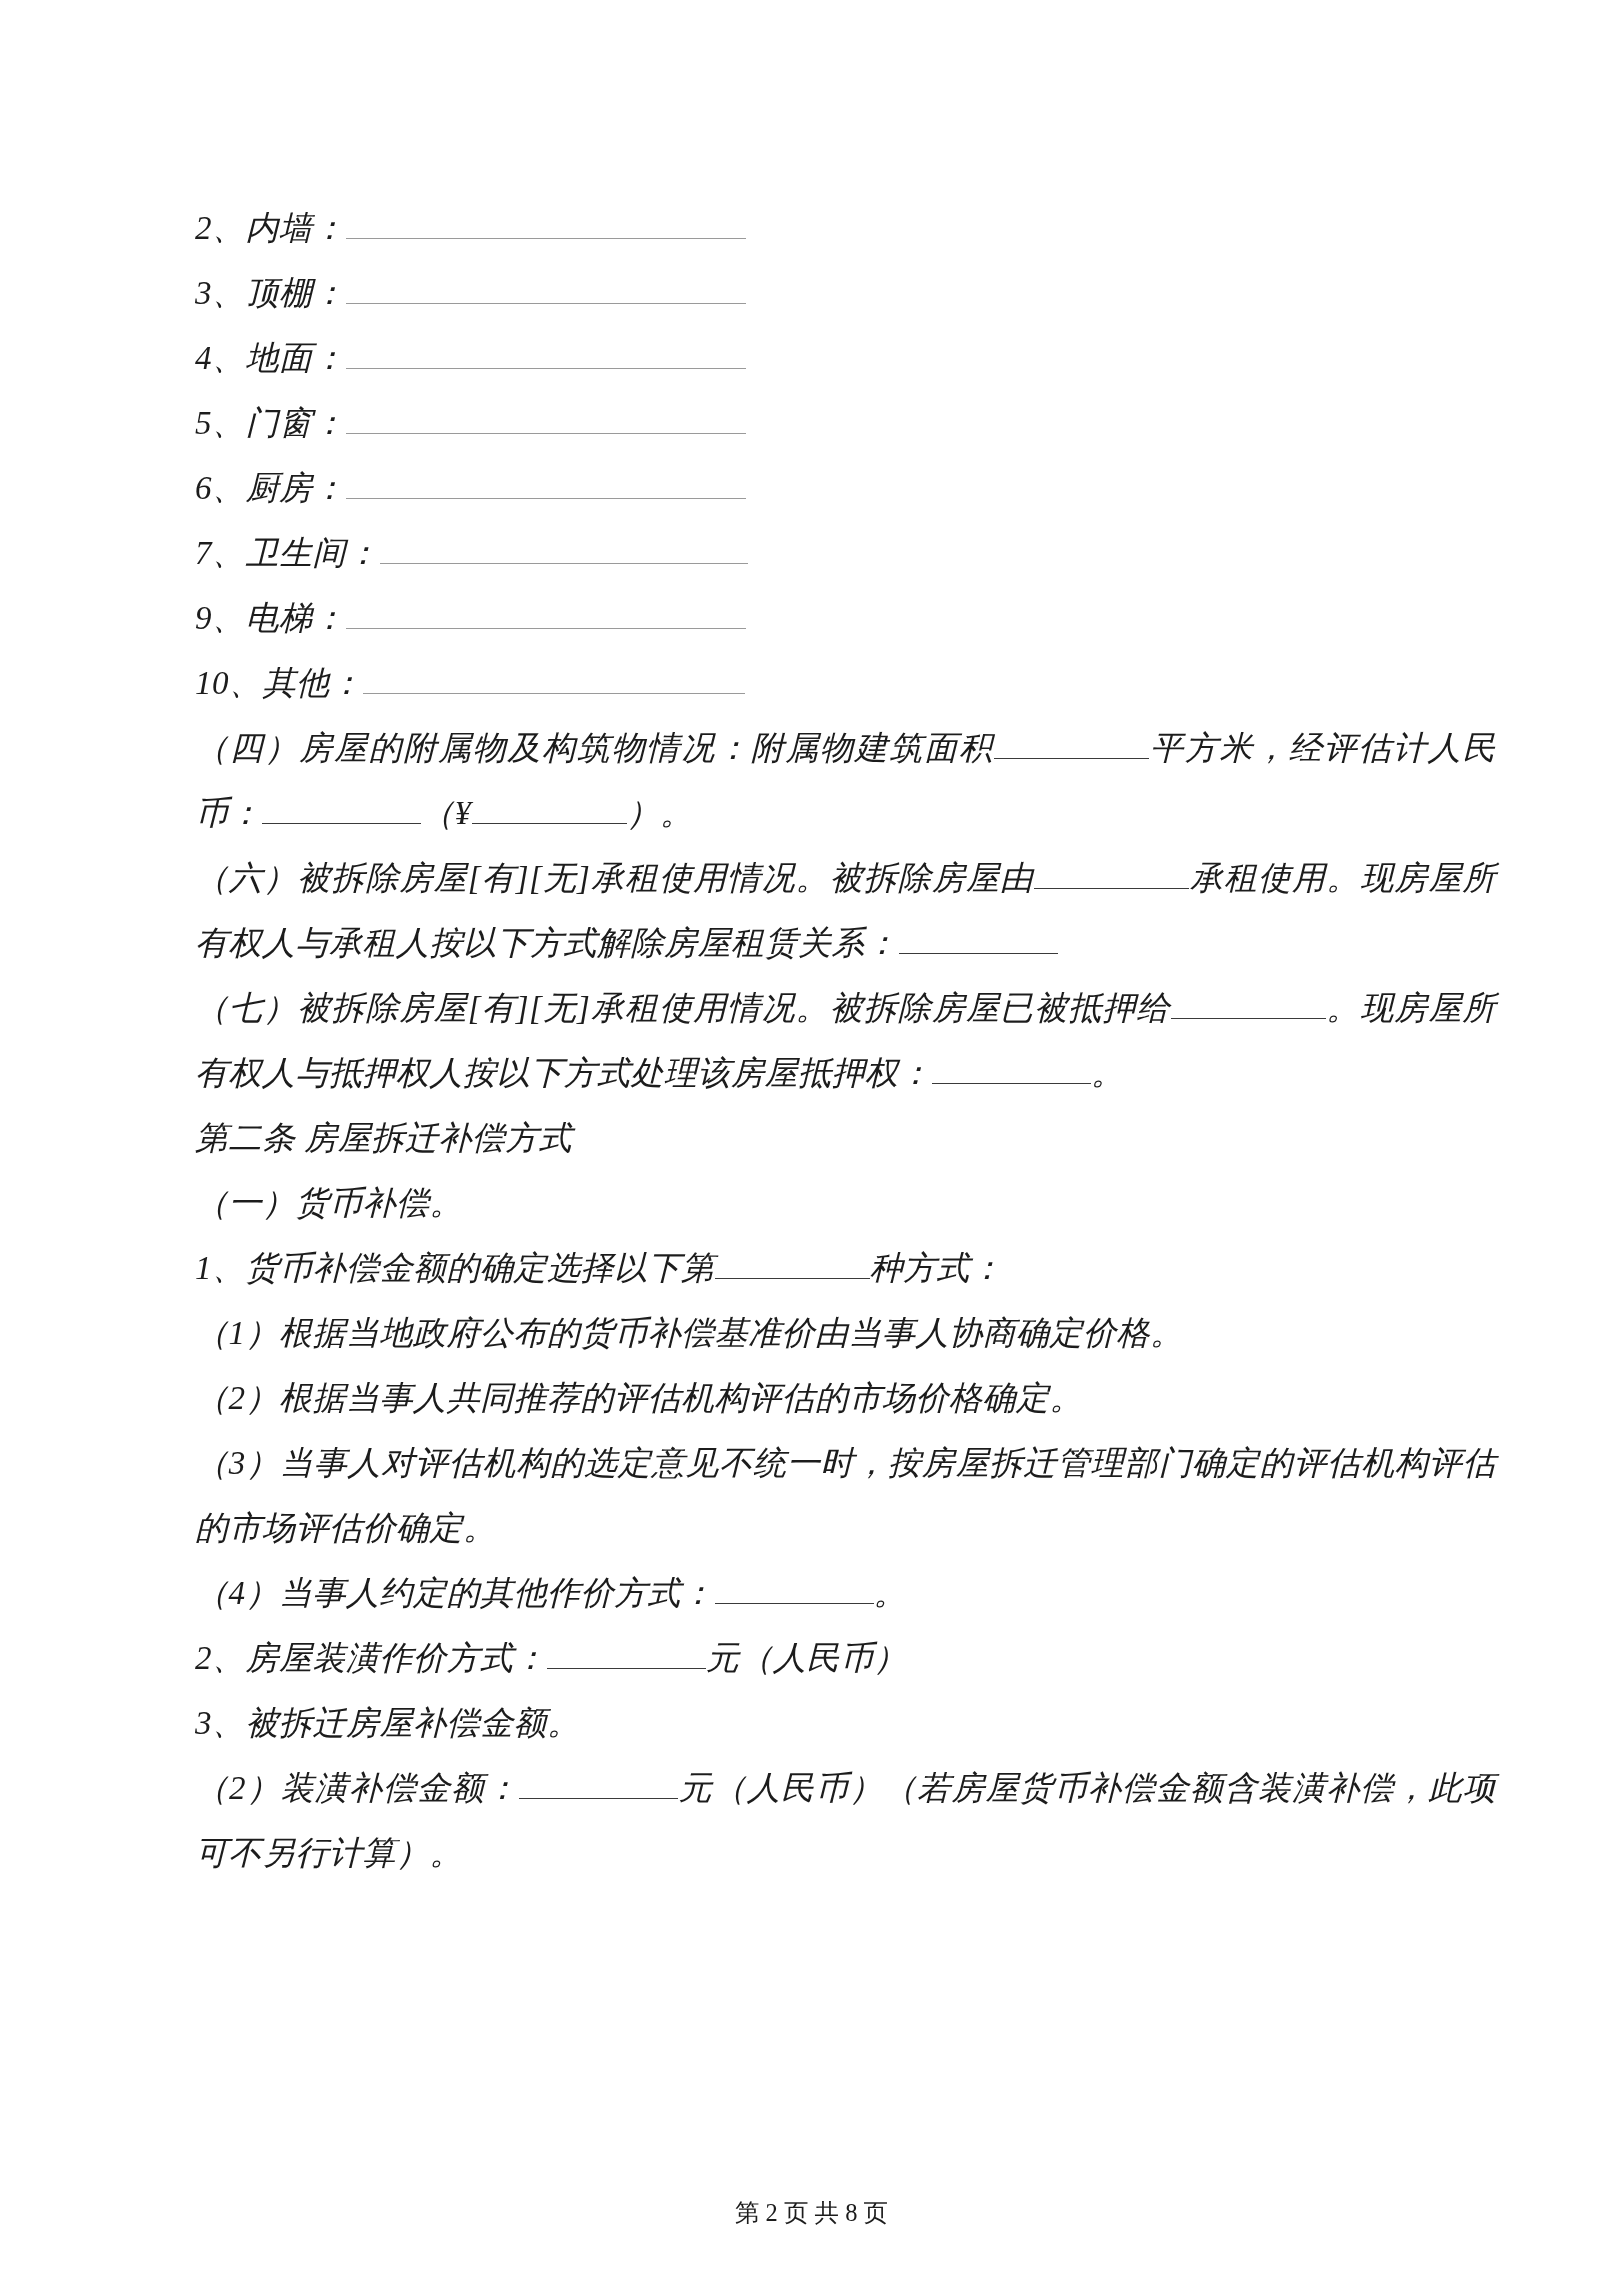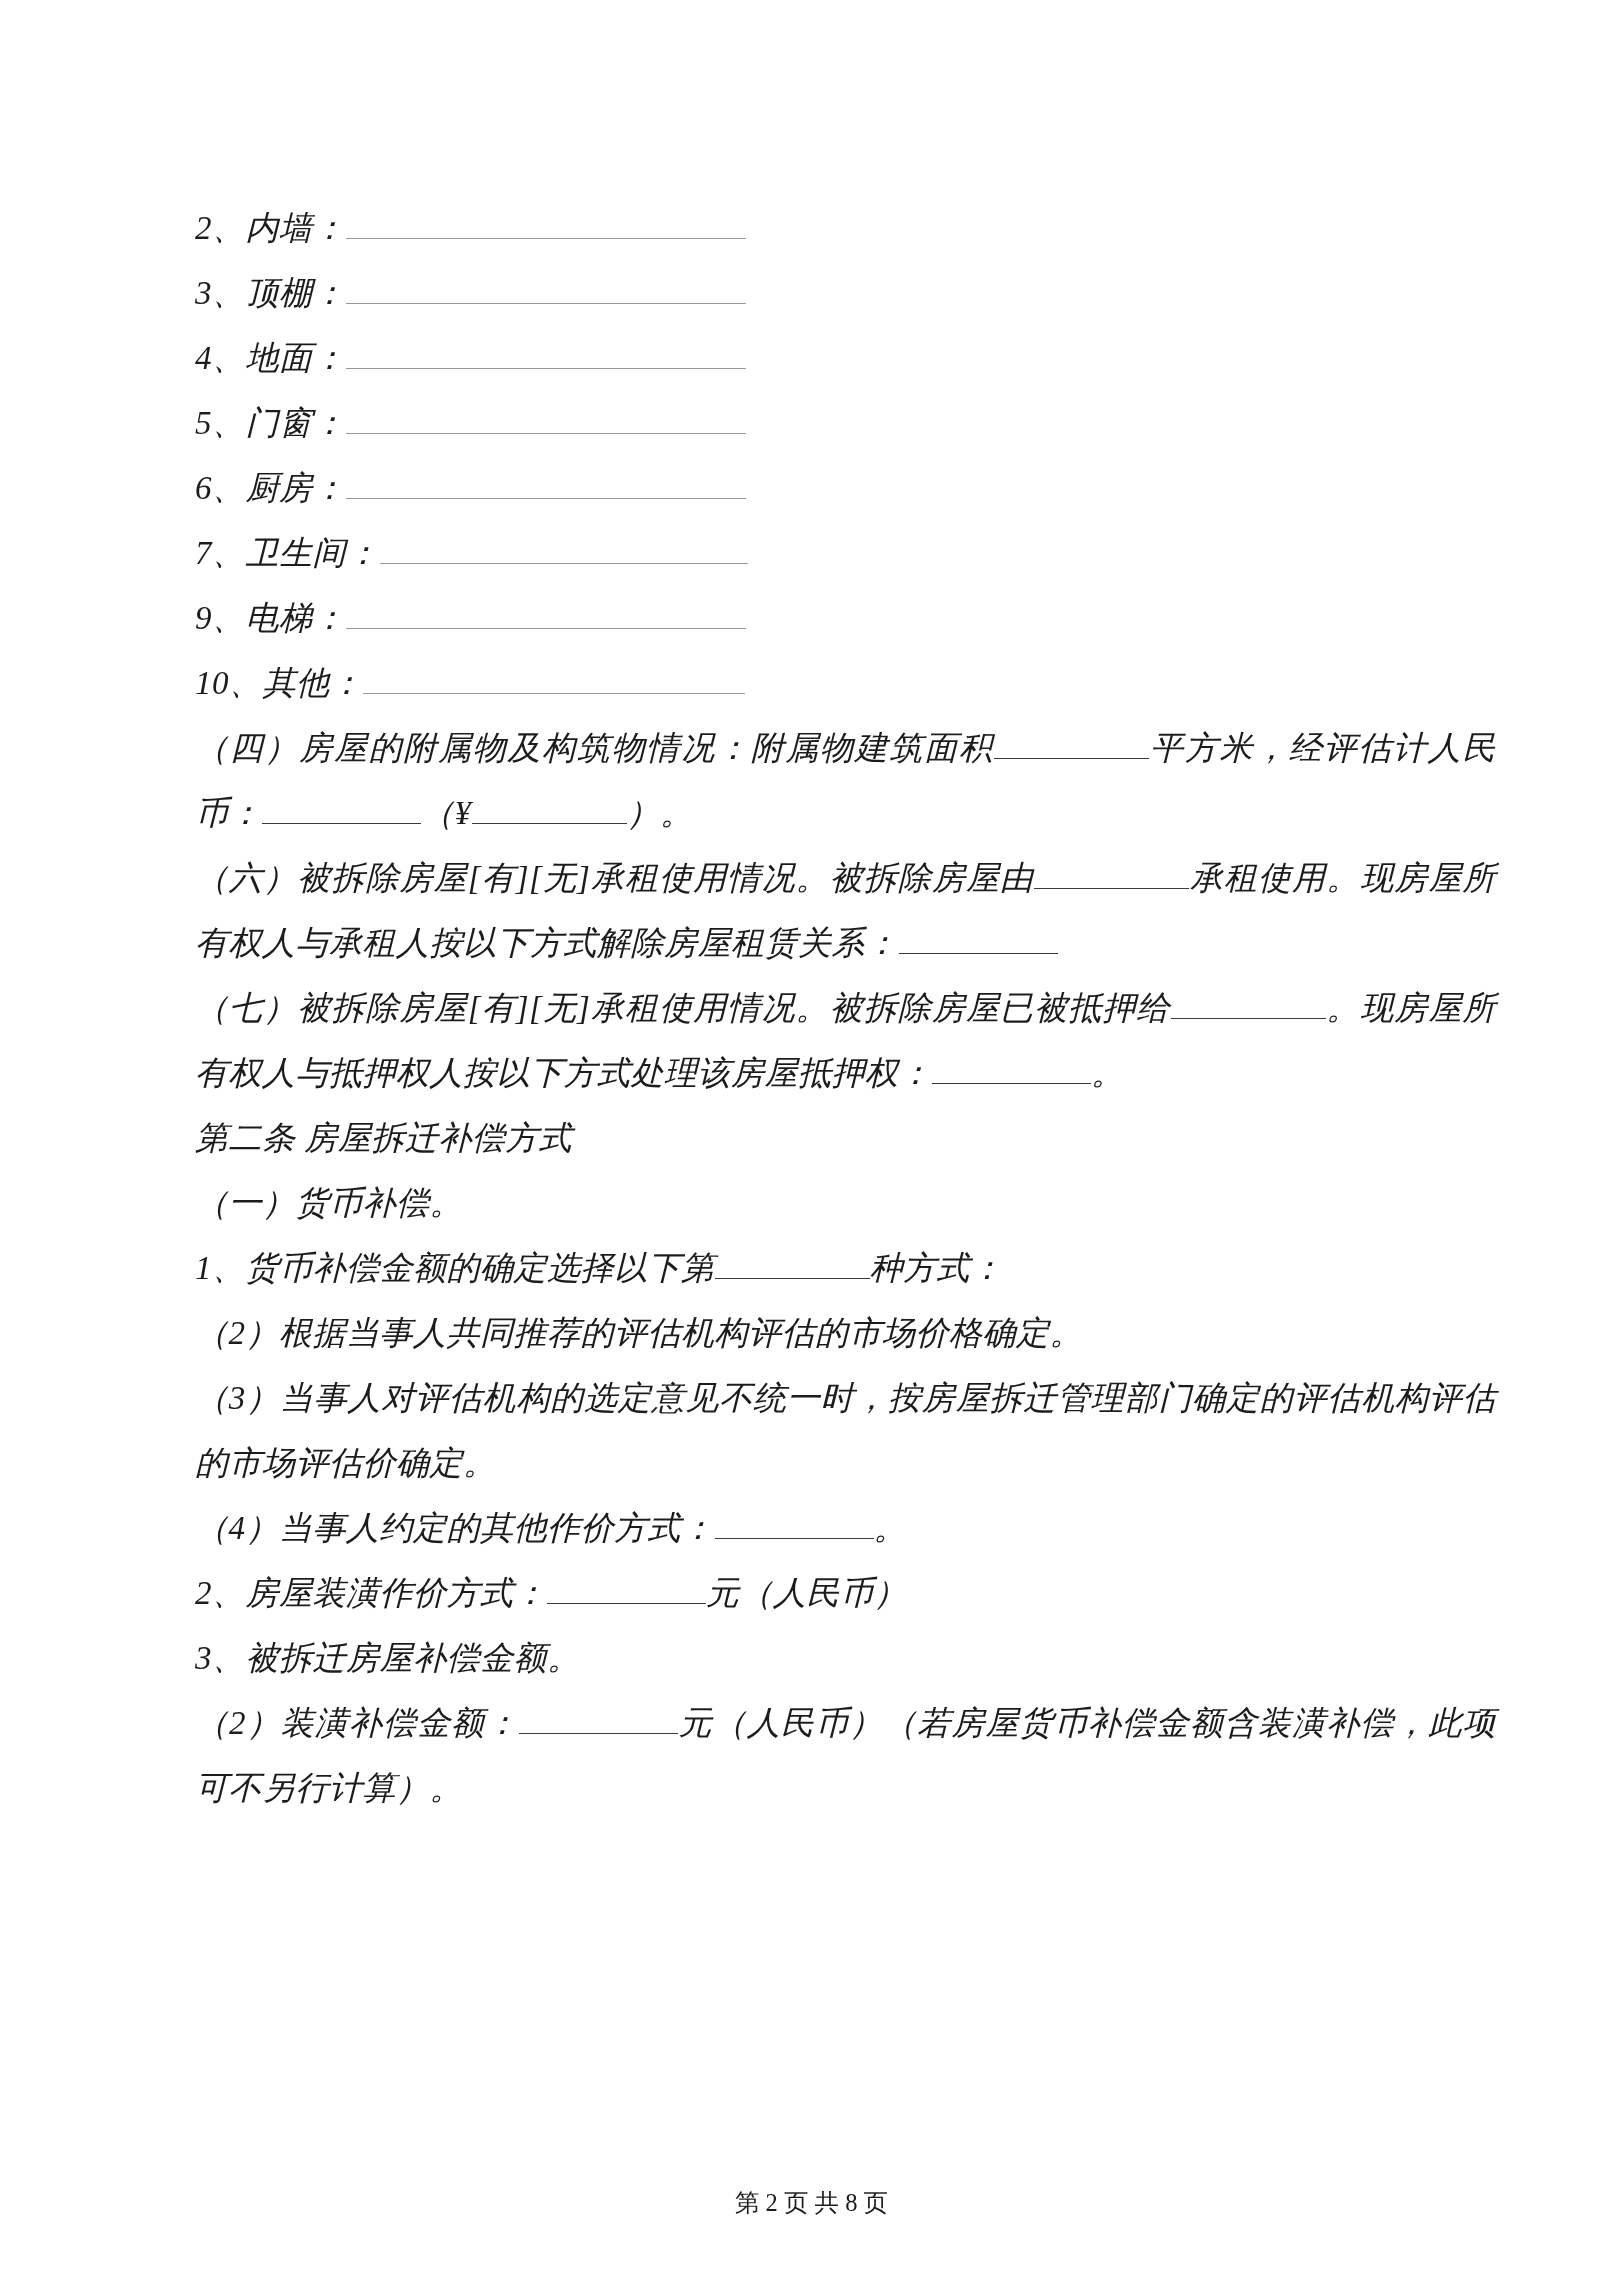--- a/index.html
+++ b/index.html
@@ -35,21 +35,21 @@
     height: 0.95em;
     border-bottom: 1.8px solid var(--blank-dark, #3a3a3a);
     vertical-align: baseline;
   }
   .blank.light {
     border-bottom: 1.8px solid var(--blank-light, #9a9a9a);
   }
   .page-footer {
     position: absolute;
     left: 0;
-    bottom: 75px;
+    bottom: 65px;
     width: 100%;
     text-align: center;
     font-size: 24.5px;
     color: var(--text-color, #1c1c1c);
   }
 </style>
 </head>
 <body>
 
 <div class="page">
@@ -61,20 +61,21 @@
       <p class="para"><span class="text-run">6、厨房：</span><span class="blank light" style="width: 400px;"></span></p>
       <p class="para"><span class="text-run">7、卫生间：</span><span class="blank light" style="width: 368px;"></span></p>
       <p class="para"><span class="text-run">9、电梯：</span><span class="blank light" style="width: 400px;"></span></p>
       <p class="para"><span class="text-run">10、其他：</span><span class="blank light" style="width: 382px;"></span></p>
       <p class="para"><span class="text-run">（四）房屋的附属物及构筑物情况：附属物建筑面积</span><span class="blank" style="width: 155px;"></span><span class="text-run">平方米，经评估计人民币：</span><span class="blank" style="width: 159px;"></span><span class="text-run">（¥</span><span class="blank" style="width: 155px;"></span><span class="text-run">）。</span></p>
       <p class="para"><span class="text-run">（六）被拆除房屋[有][无]承租使用情况。被拆除房屋由</span><span class="blank" style="width: 155px;"></span><span class="text-run">承租使用。现房屋所有权人与承租人按以下方式解除房屋租赁关系：</span><span class="blank" style="width: 159px;"></span></p>
       <p class="para"><span class="text-run">（七）被拆除房屋[有][无]承租使用情况。被拆除房屋已被抵押给</span><span class="blank" style="width: 155px;"></span><span class="text-run">。现房屋所有权人与抵押权人按以下方式处理该房屋抵押权：</span><span class="blank" style="width: 159px;"></span><span class="text-run">。</span></p>
       <p class="para"><span class="text-run">第二条 房屋拆迁补偿方式</span></p>
       <p class="para"><span class="text-run">（一）货币补偿。</span></p>
       <p class="para"><span class="text-run">1、货币补偿金额的确定选择以下第</span><span class="blank" style="width: 155px;"></span><span class="text-run">种方式：</span></p>
+      <p class="para"><span class="text-run">（1）根据当地政府公布的货币补偿基准价由当事人协商确定价格。</span></p>
       <p class="para"><span class="text-run">（2）根据当事人共同推荐的评估机构评估的市场价格确定。</span></p>
       <p class="para"><span class="text-run">（3）当事人对评估机构的选定意见不统一时，按房屋拆迁管理部门确定的评估机构评估的市场评估价确定。</span></p>
       <p class="para"><span class="text-run">（4）当事人约定的其他作价方式：</span><span class="blank" style="width: 159px;"></span><span class="text-run">。</span></p>
       <p class="para"><span class="text-run">2、房屋装潢作价方式：</span><span class="blank" style="width: 159px;"></span><span class="text-run">元（人民币）</span></p>
       <p class="para"><span class="text-run">3、被拆迁房屋补偿金额。</span></p>
       <p class="para"><span class="text-run">（2）装潢补偿金额：</span><span class="blank" style="width: 159px;"></span><span class="text-run">元（人民币）（若房屋货币补偿金额含装潢补偿，此项可不另行计算）。</span></p>
     </div>
   <div class="page-footer">
     <span>第 2 页 共 8 页</span>
   </div>

